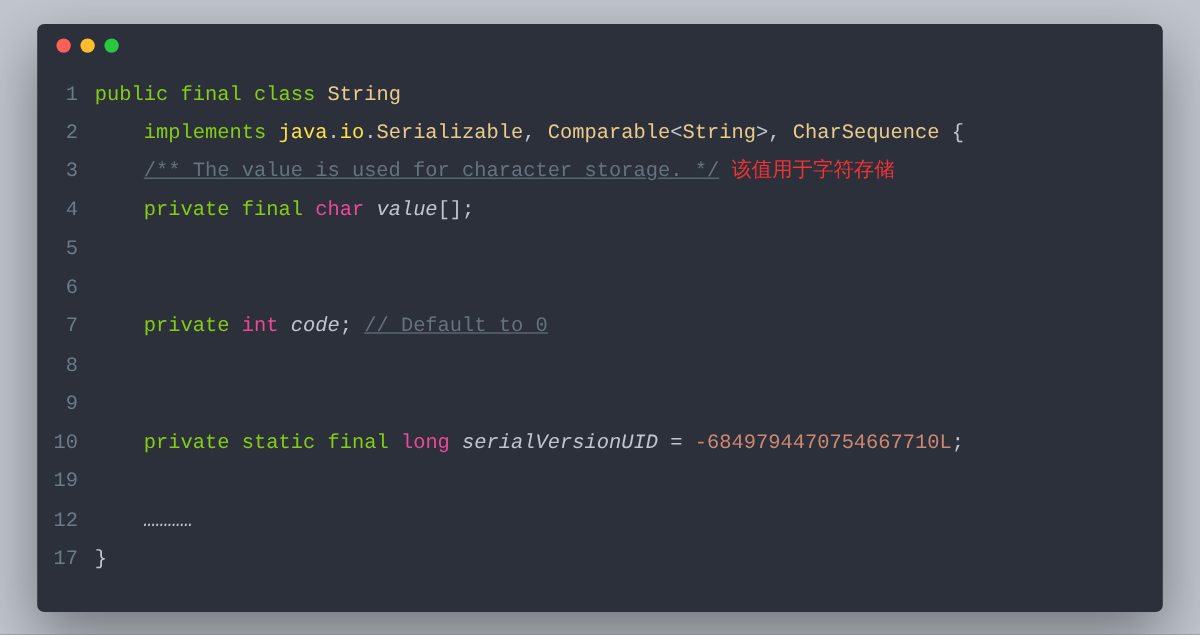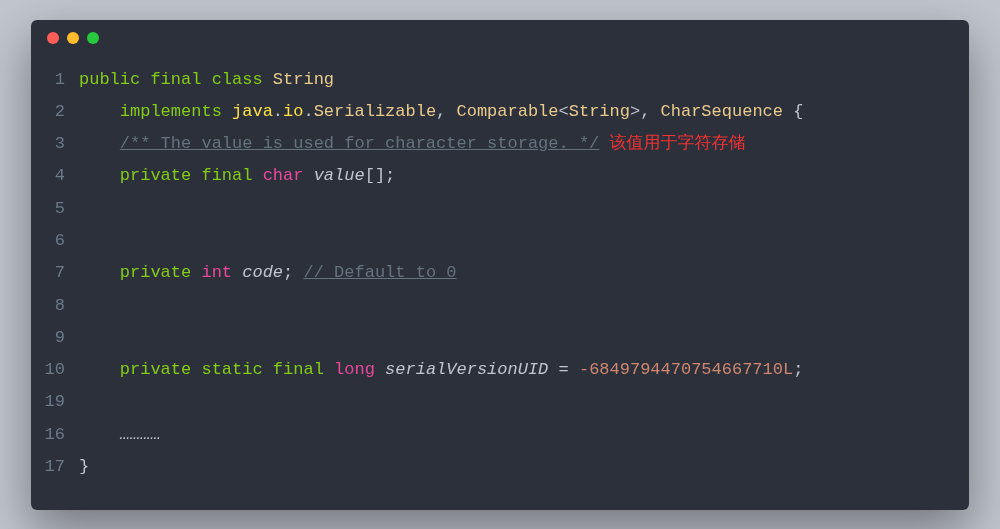--- a/index.html
+++ b/index.html
@@ -76,16 +76,16 @@
       <div class="line"><span class="ln">2</span><span class="code"><span class="plain">    </span><span class="kw">implements</span><span class="plain"> </span><span class="reg">java</span><span class="plain">.</span><span class="reg">io</span><span class="plain">.</span><span class="cls">Serializable</span><span class="plain">, </span><span class="cls">Comparable</span><span class="plain">&lt;</span><span class="cls">String</span><span class="plain">&gt;, </span><span class="cls">CharSequence</span><span class="plain"> {</span></span></div>
       <div class="line"><span class="ln">3</span><span class="code"><span class="plain">    </span><span class="comment">/** The value is used for character storage. */</span><span class="plain"> </span><span class="annot">该值用于字符存储</span></span></div>
       <div class="line"><span class="ln">4</span><span class="code"><span class="plain">    </span><span class="kw">private</span><span class="plain"> </span><span class="kw">final</span><span class="plain"> </span><span class="typ">char</span><span class="plain"> </span><span class="ident">value</span><span class="plain">[];</span></span></div>
       <div class="line"><span class="ln">5</span><span class="code"><span class="plain"></span></span></div>
       <div class="line"><span class="ln">6</span><span class="code"><span class="plain">    </span></span></div>
       <div class="line"><span class="ln">7</span><span class="code"><span class="plain">    </span><span class="kw">private</span><span class="plain"> </span><span class="typ">int</span><span class="plain"> </span><span class="ident">code</span><span class="plain">; </span><span class="comment">// Default to 0</span></span></div>
       <div class="line"><span class="ln">8</span><span class="code"><span class="plain"></span></span></div>
       <div class="line"><span class="ln">9</span><span class="code"><span class="plain">    </span></span></div>
       <div class="line"><span class="ln">10</span><span class="code"><span class="plain">    </span><span class="kw">private</span><span class="plain"> </span><span class="kw">static</span><span class="plain"> </span><span class="kw">final</span><span class="plain"> </span><span class="typ">long</span><span class="plain"> </span><span class="ident">serialVersionUID</span><span class="plain"> = </span><span class="num">-6849794470754667710L</span><span class="plain">;</span></span></div>
       <div class="line"><span class="ln">19</span><span class="code"><span class="plain"></span></span></div>
-      <div class="line"><span class="ln">16</span><span class="code"><span class="plain">    </span><span class="ident">…………</span></span></div>
+      <div class="line"><span class="ln">12</span><span class="code"><span class="plain">    </span><span class="ident">…………</span></span></div>
       <div class="line"><span class="ln">17</span><span class="code"><span class="plain">}</span></span></div>
     </div>
 </div>
 
 </body></html>

